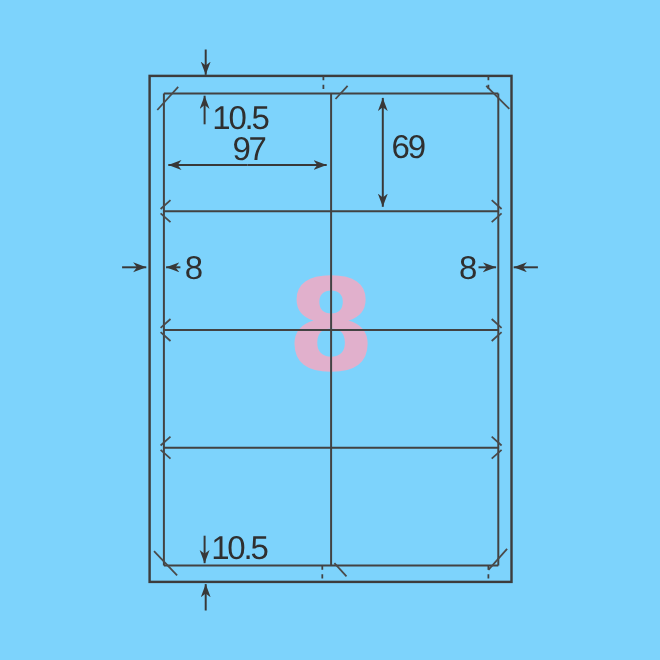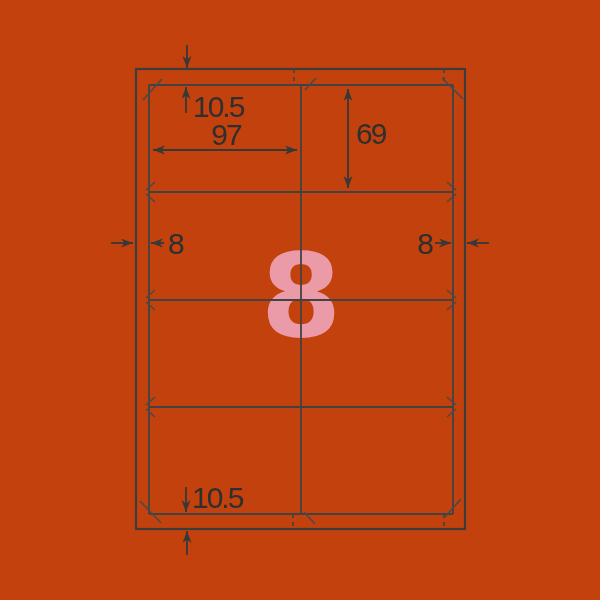--- a/index.html
+++ b/index.html
@@ -6,21 +6,21 @@
     margin: 0;
     padding: 0;
     background: #ffffff;
     width: 600px;
     height: 600px;
     overflow: hidden;
   }
   .stage {
     width: 600px;
     height: 600px;
-    background: #c2410c;
+    background: #7dd3fc;
     position: relative;
   }
   svg { display: block; }
   .dim-text {
     font-family: "Liberation Sans", sans-serif;
     font-size: 30px;
     letter-spacing: -2px;
     fill: #2f2f2f;
   }
   .count-text {

